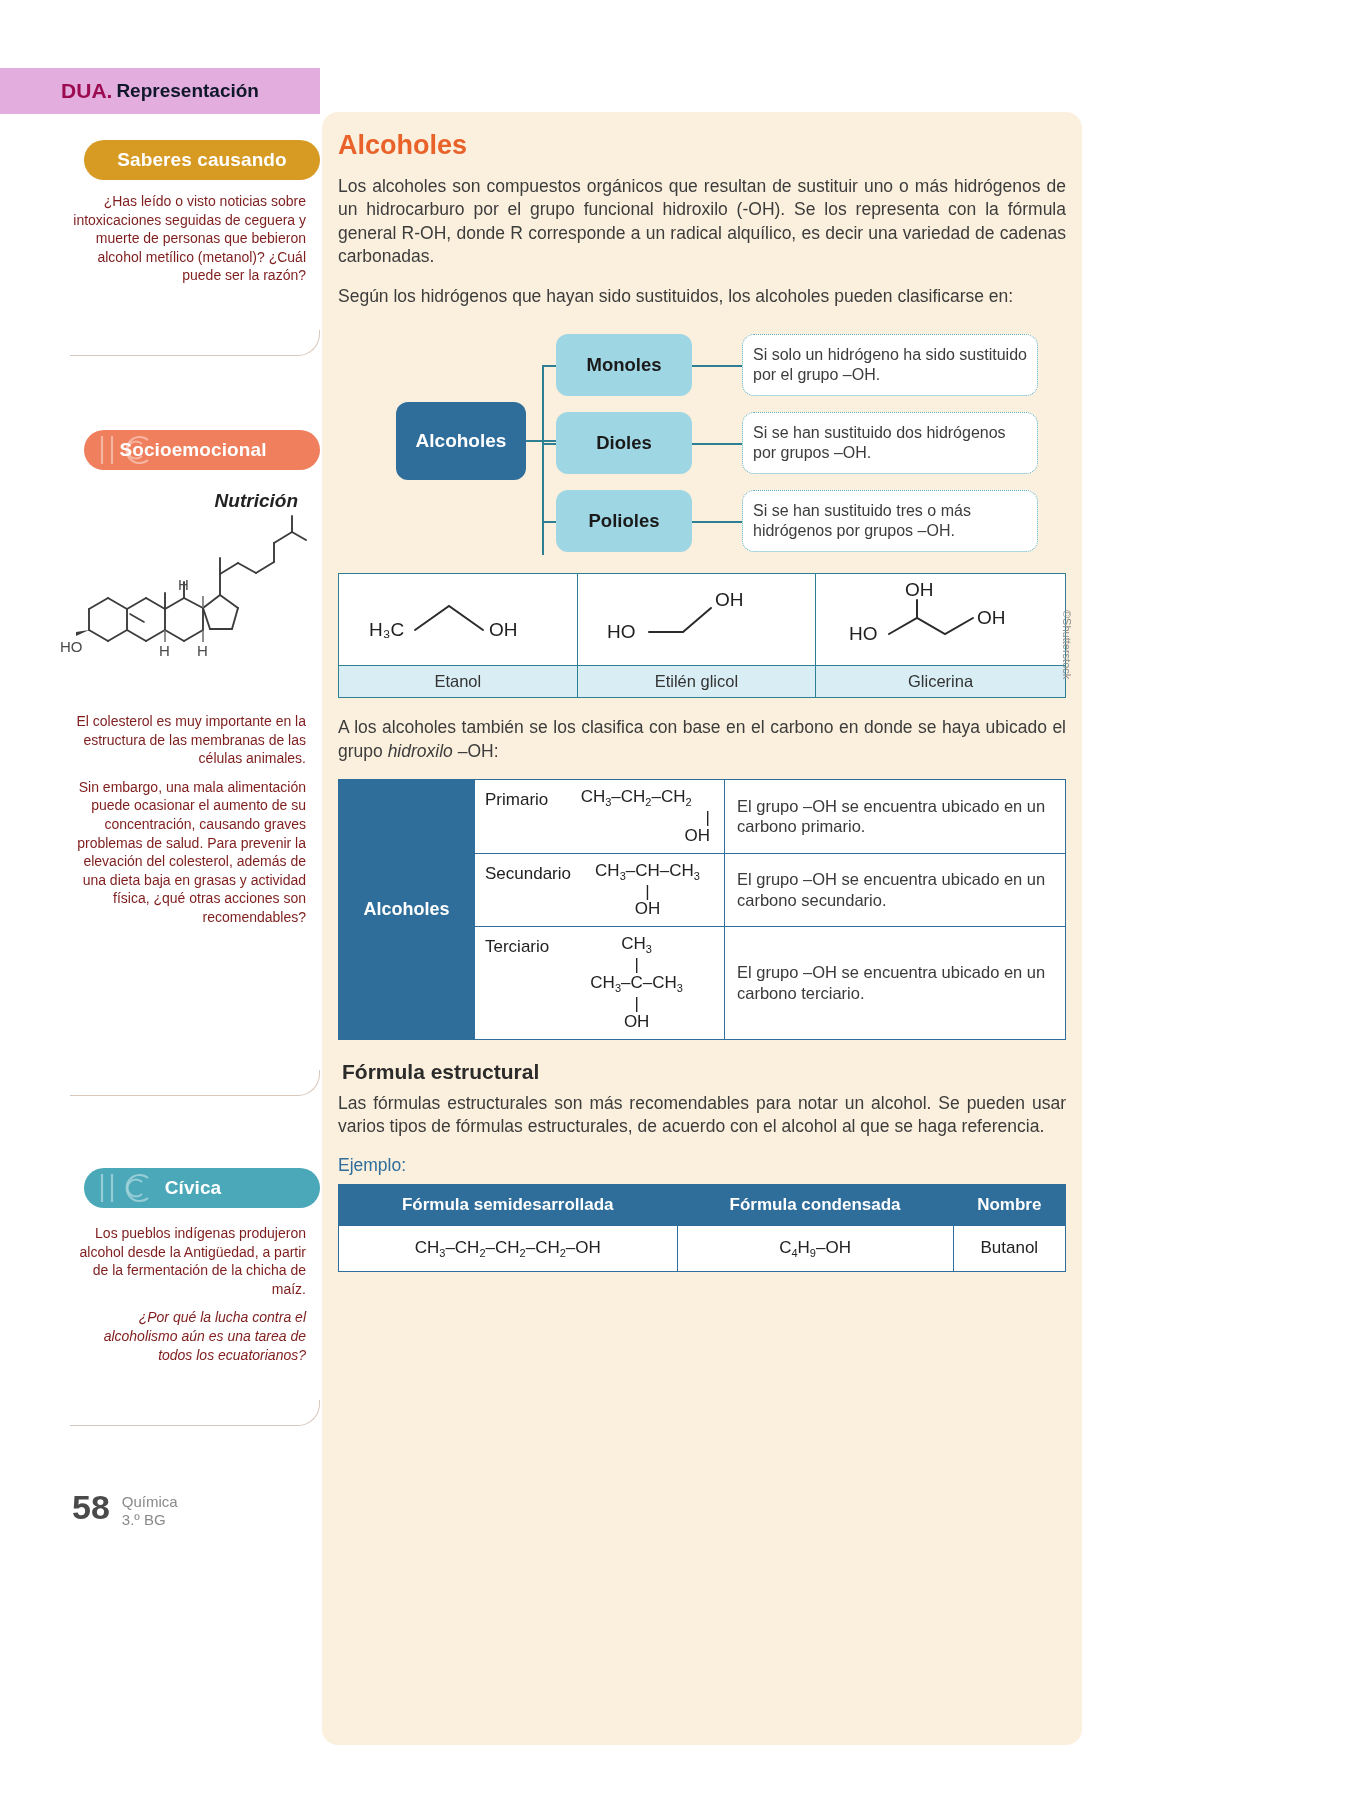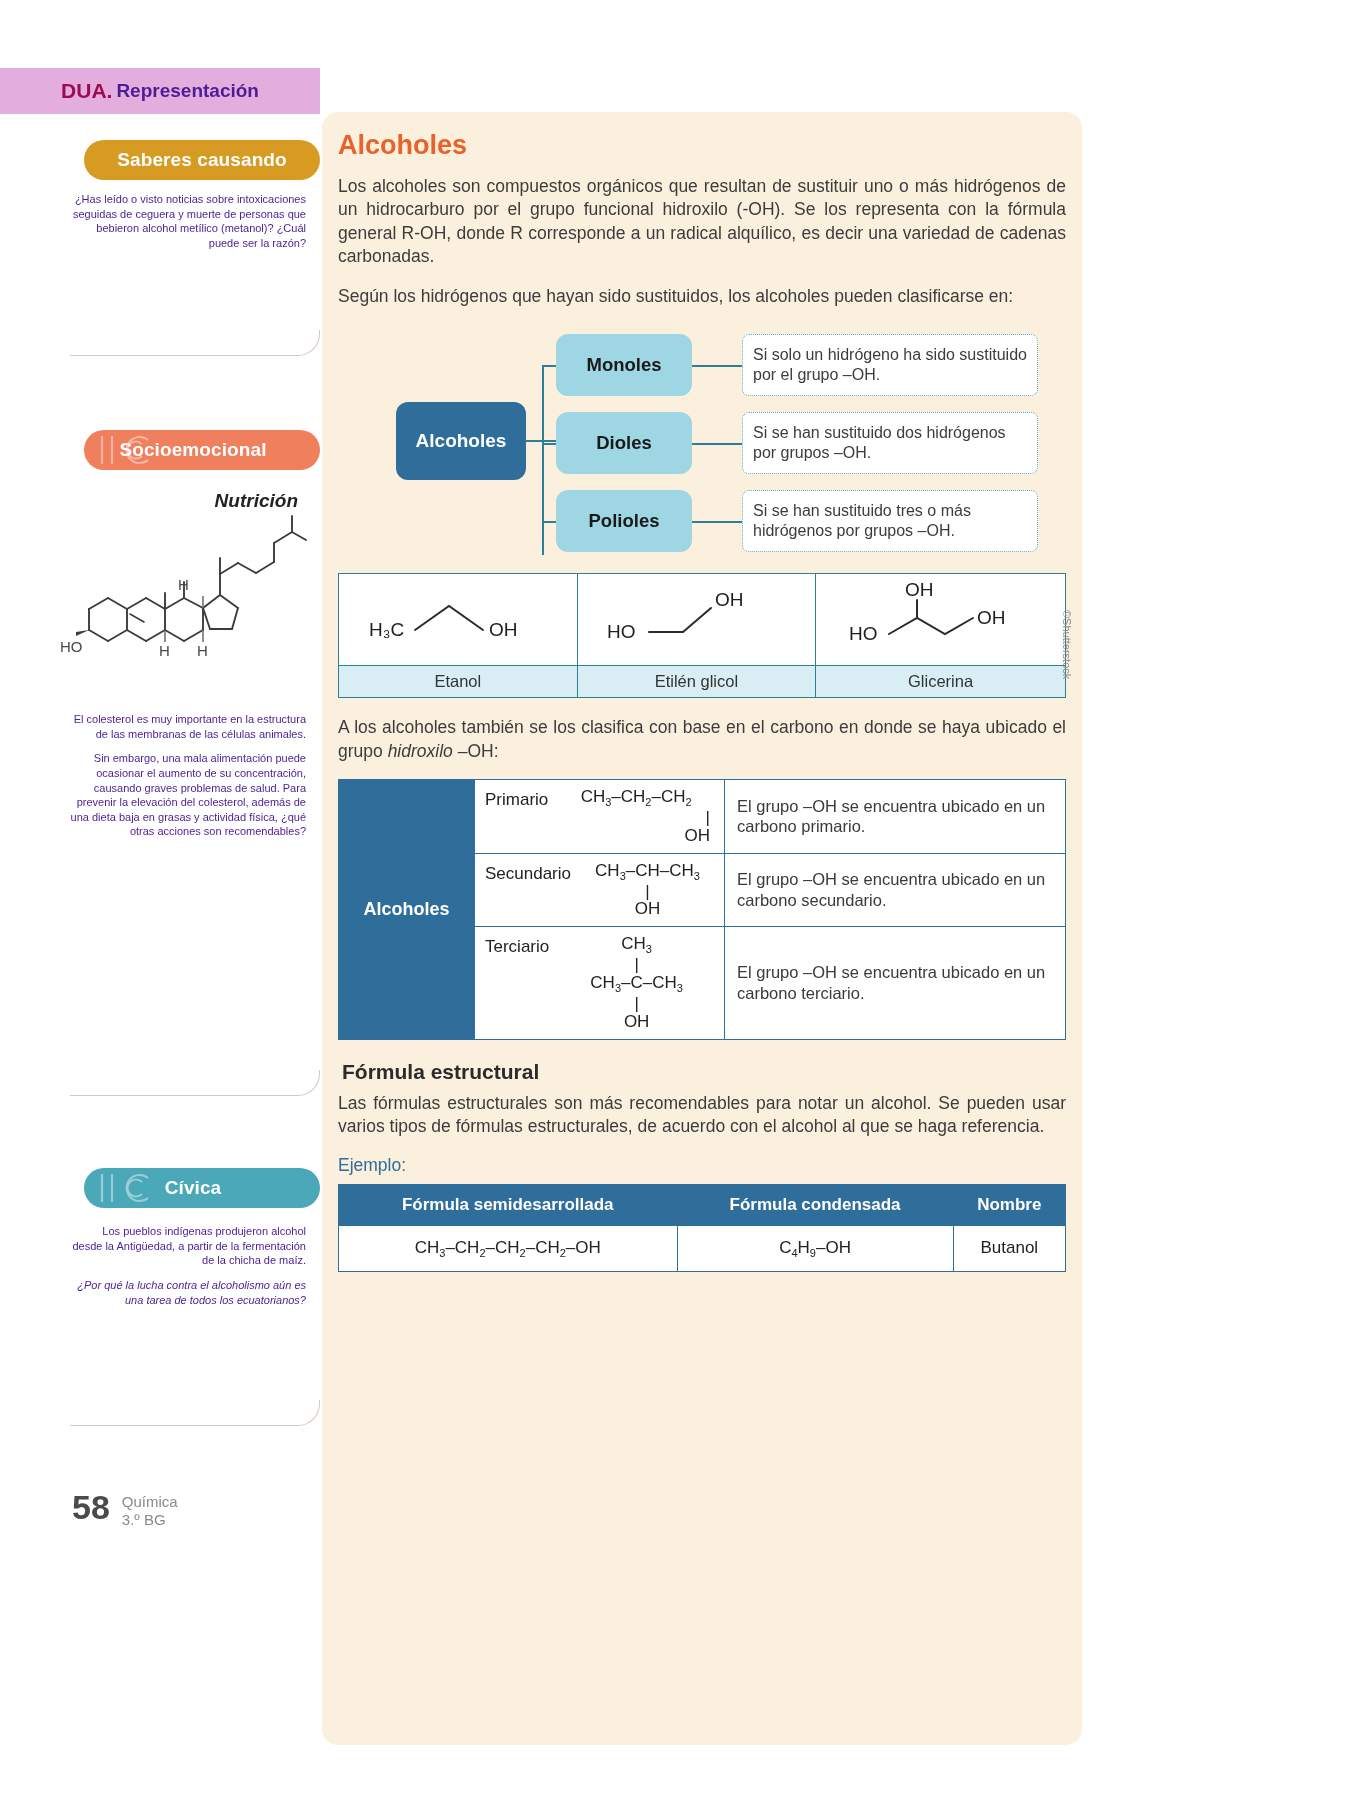--- a/index.html
+++ b/index.html
@@ -12,21 +12,21 @@
     position:relative;
     overflow:hidden;
   }
 
   
   .dua-band{
     position:absolute; left:0; top:68px; width:320px; height:46px;
     background:#e3aede; display:flex; align-items:center; justify-content:center;
   }
   .dua-band .dua-bold{ color:#9c0b4f; font-weight:bold; font-size:21px; }
-  .dua-band .dua-rest{ color:#4c1d95; font-weight:bold; font-size:19px; margin-left:4px; }
+  .dua-band .dua-rest{ color:#0f172a; font-weight:bold; font-size:19px; margin-left:4px; }
 
   
   .side-col{ position:absolute; left:0; top:0; width:320px; height:1800px; }
 
   .pill{
     position:absolute; height:40px; border-radius:20px;
     display:flex; align-items:center; overflow:hidden;
   }
   .pill .pill-label{
     color:#fff; font-weight:bold; font-size:19px;
@@ -37,21 +37,21 @@
   .pill.socio{ left:84px; top:430px; width:236px; background:#ef7f5d; }
   .pill.civica{ left:84px; top:1168px; width:236px; background:#4aa8b8; }
 
   .ic-logo{
     position:absolute; left:8px; top:2px; width:80px; height:36px;
     opacity:.5;
   }
 
   .side-text{
     position:absolute; width:236px; left:70px;
-    text-align:right; font-size:11px; line-height:1.33; color:#4c1d95;
+    text-align:right; font-size:14px; line-height:1.33; color:#7f1d1d;
   }
   .side-text p{ margin:0 0 10px 0; }
   .side-text p.italic{ font-style:italic; }
 
   
   .side-bracket{
     position:absolute; left:70px; width:250px; height:26px;
     border-bottom:1.2px solid #d8c7bb;
     border-right:1.2px solid #d8c7bb;
     border-bottom-right-radius:22px;
@@ -93,21 +93,21 @@
     background:#2f6d9b; color:#fff; font-size:19px;
   }
   .node.child{
     left:218px; width:136px; height:62px;
     background:#9fd6e3; color:#1a1a1a; font-size:18.5px;
   }
   .node.c1{ top:10px; } .node.c2{ top:88px; } .node.c3{ top:166px; }
 
   .desc{
     position:absolute; left:404px; width:296px; min-height:62px;
-    background:#fff; border:1.8px dotted #5aaec0; border-radius:7px;
+    background:#fff; border:1.8px dotted #5aaec0; border-radius:12px;
     font-size:16px; line-height:1.28; color:#3c3c3c;
     padding:8px 10px; display:flex; align-items:center;
   }
   .desc.d1{ top:10px; } .desc.d2{ top:88px; } .desc.d3{ top:166px; }
 
   .lk{ position:absolute; background:#2e7f94; }
   .lk.h{ height:1.6px; } .lk.v{ width:1.6px; }
 
   
   .struct-table{

